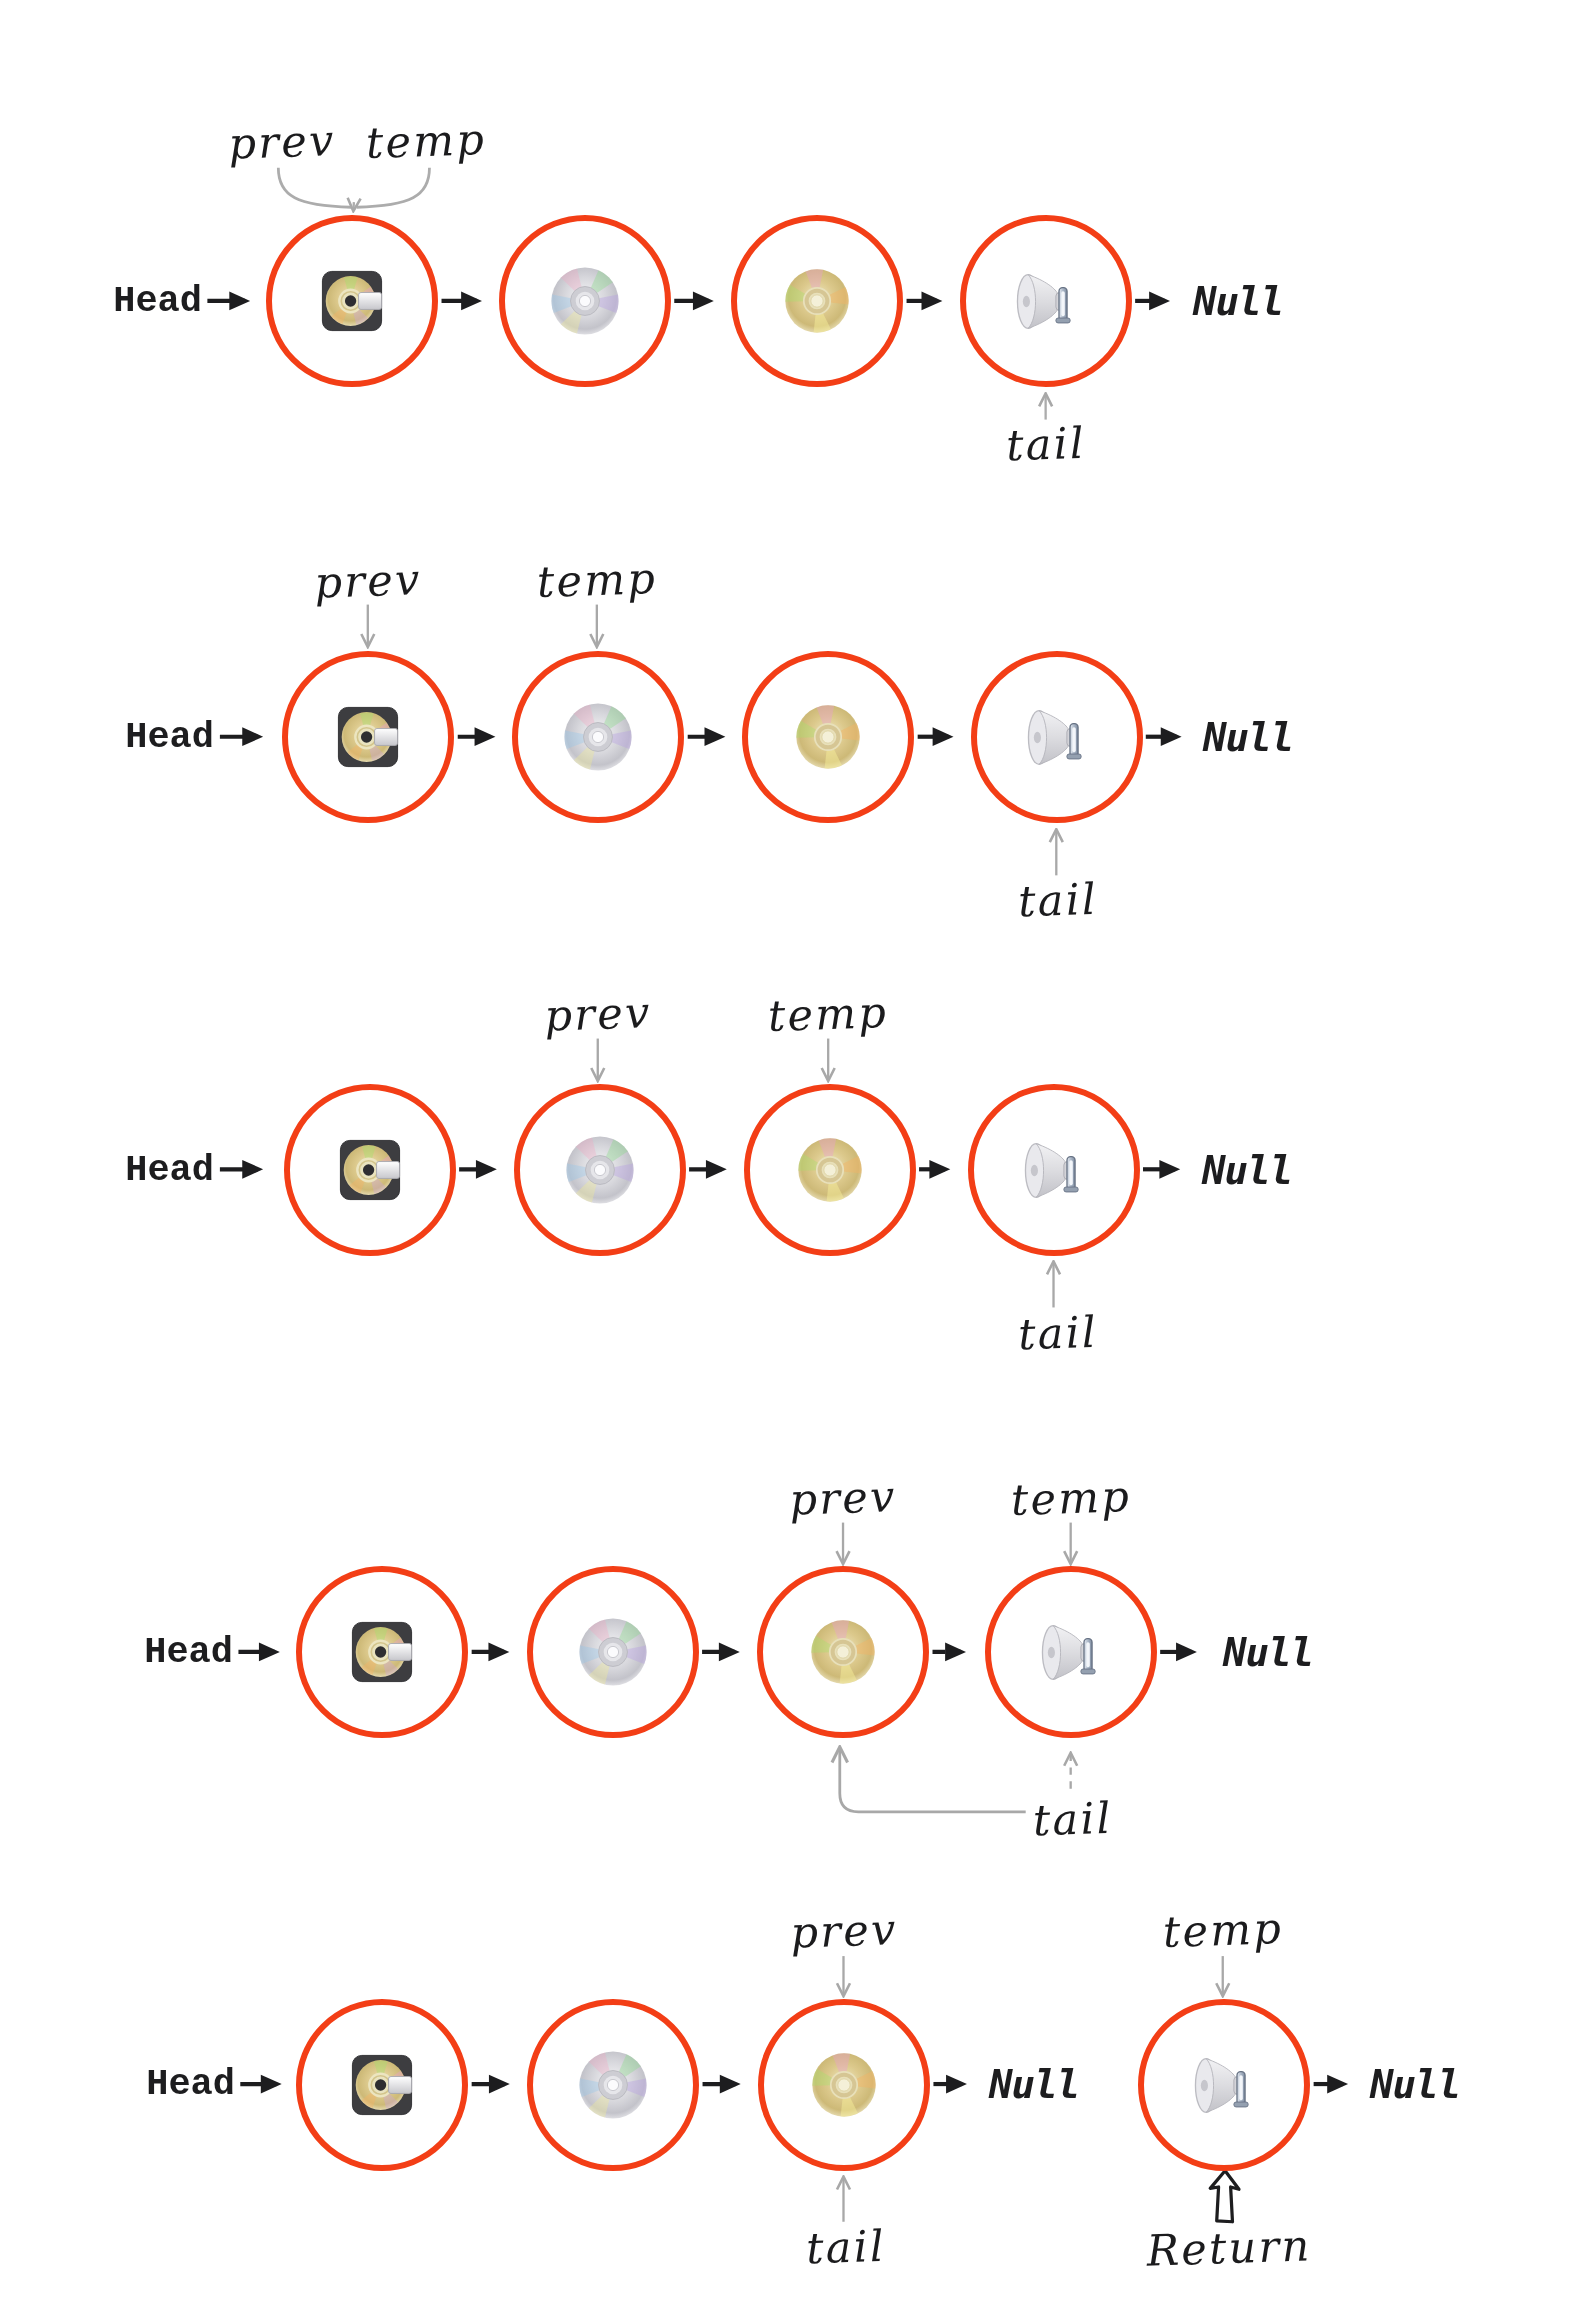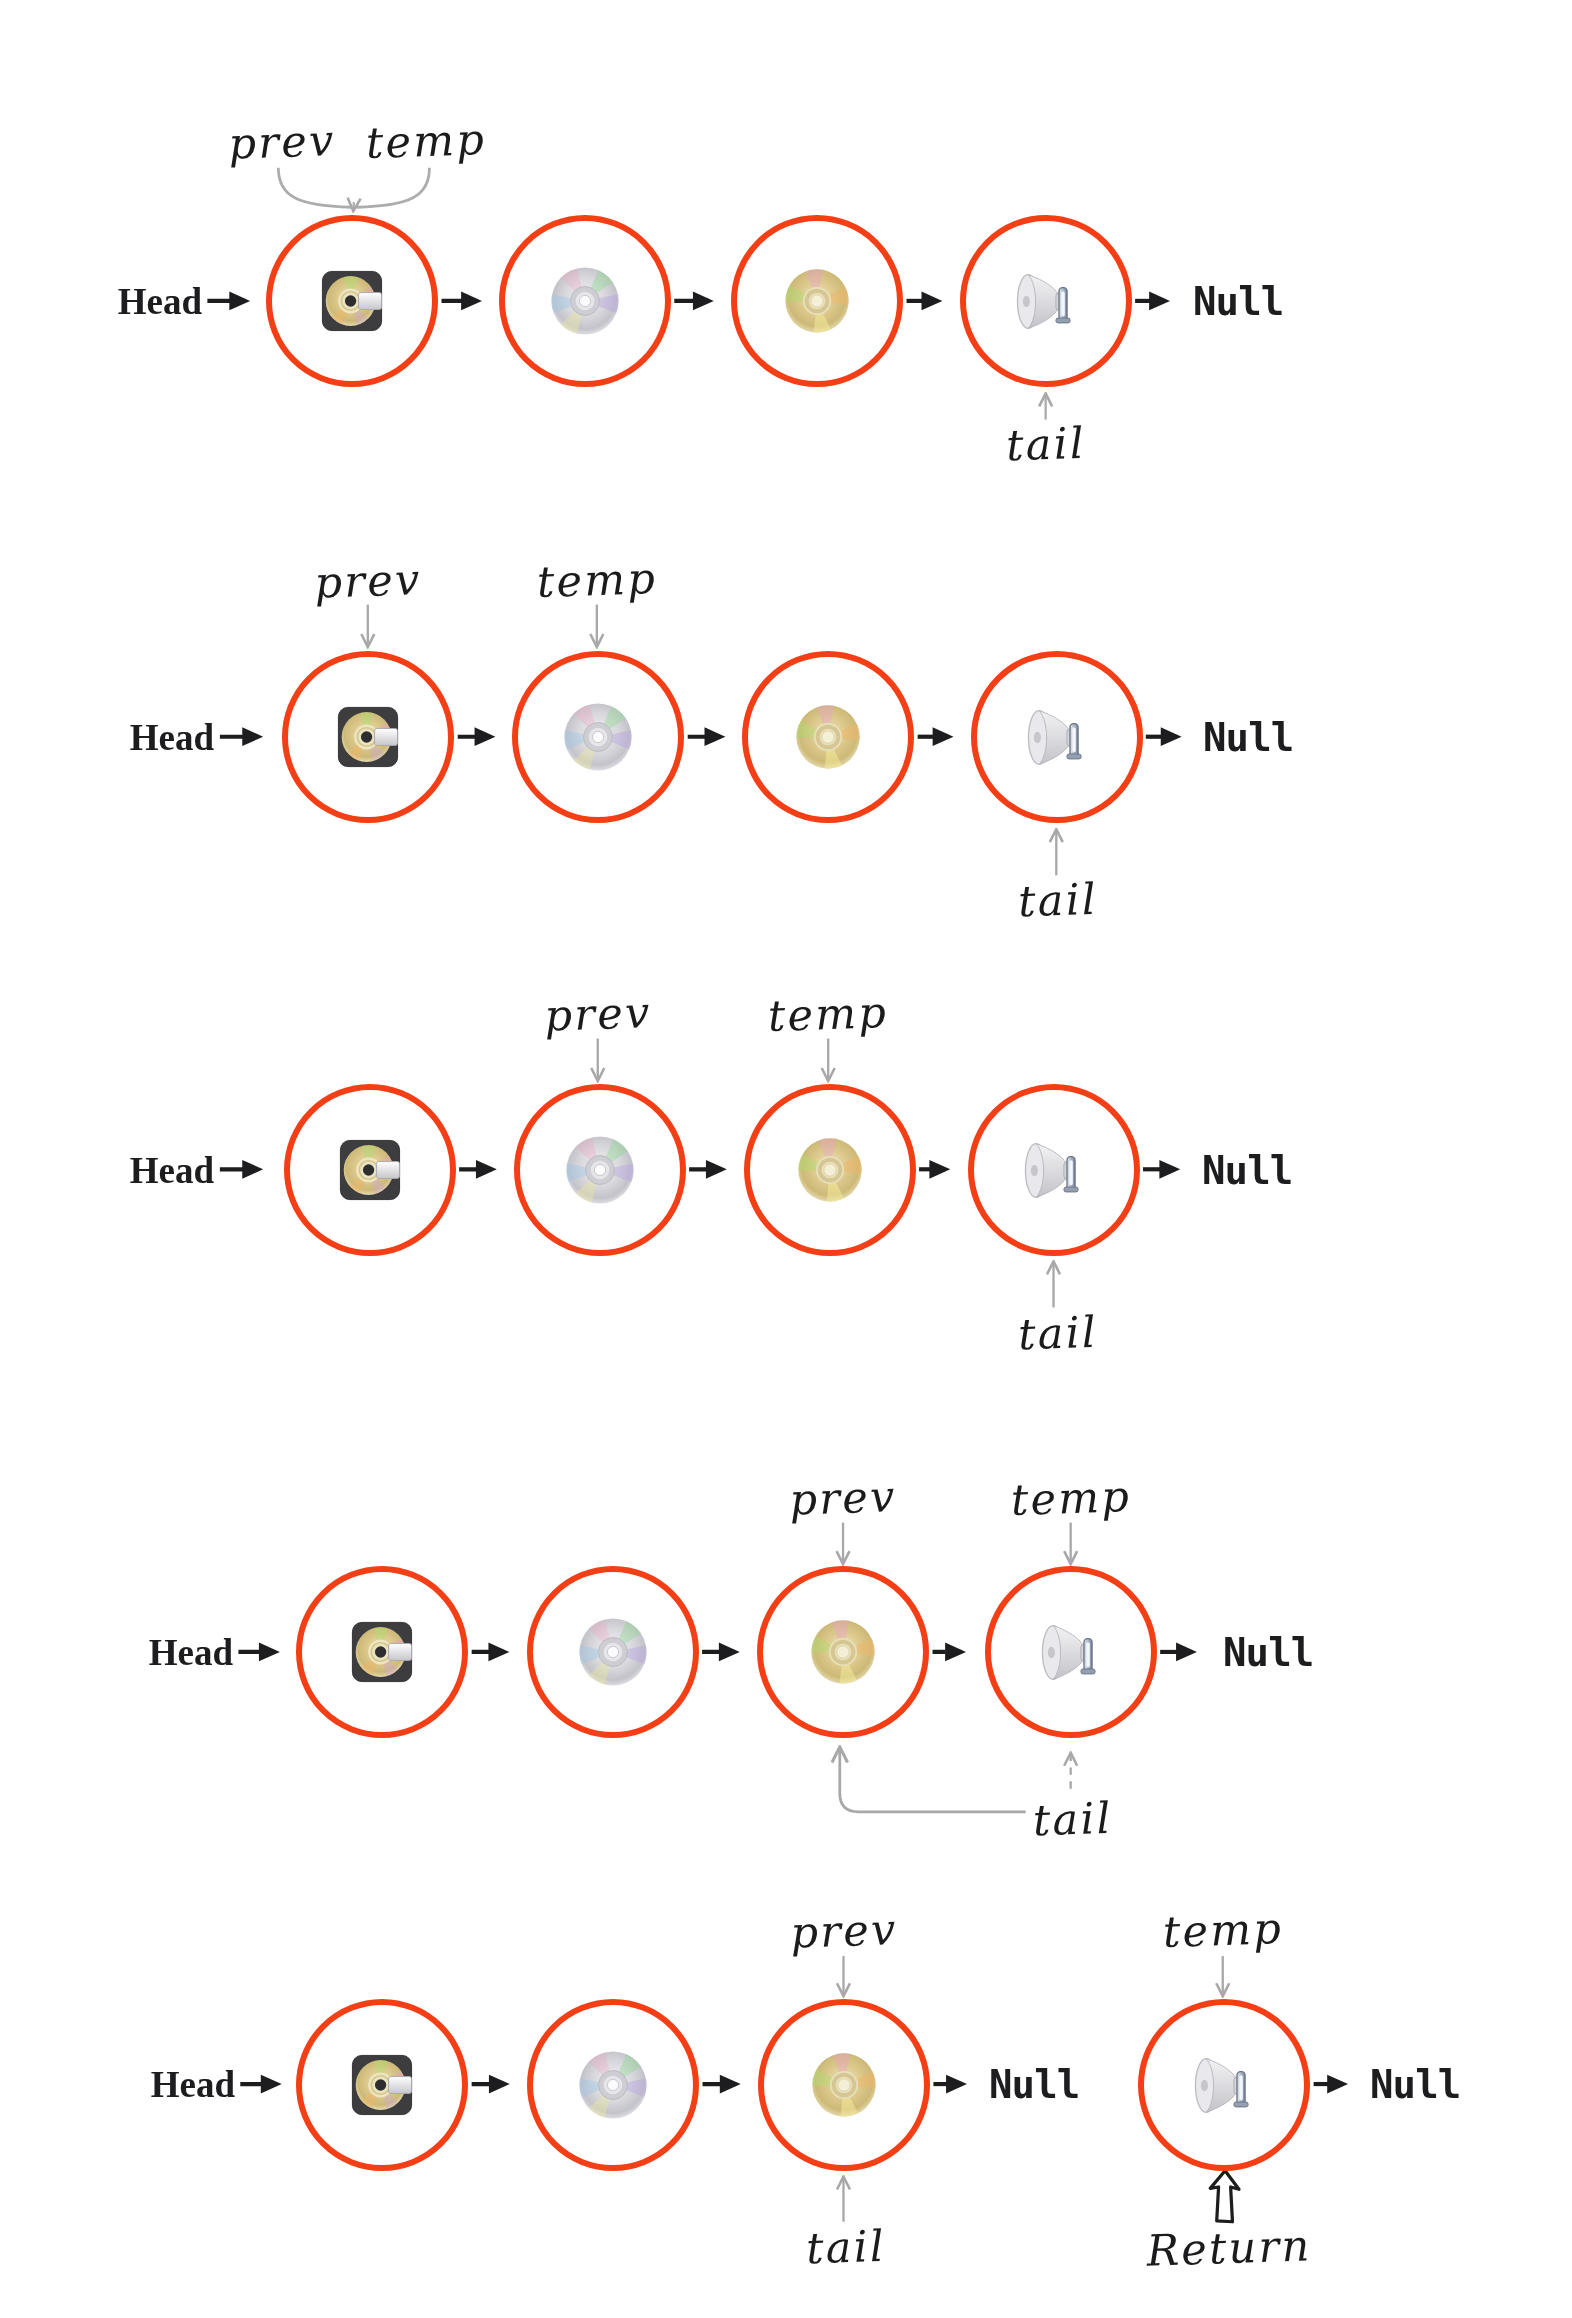--- a/index.html
+++ b/index.html
@@ -5,23 +5,23 @@
   html,body{margin:0;padding:0;background:#ffffff;}
   .canvas{position:relative;width:1572px;height:2378px;background:#ffffff;overflow:hidden;
           font-family:"Liberation Sans",sans-serif;}
   .overlay{position:absolute;left:0;top:0;width:1572px;height:2378px;}
   .node{position:absolute;width:172px;height:172px;box-sizing:border-box;
         border:6px solid #F33E16;border-radius:50%;background:#ffffff;
         display:flex;align-items:center;justify-content:center;}
   .lbl{position:absolute;white-space:nowrap;}
   .code{font-family:"DejaVu Sans Mono","Liberation Mono",monospace;font-weight:bold;
         font-size:39px;color:#1D1D1F;letter-spacing:-0.9px;}
-  .headlbl{font-family:Liberation Serif, serif;font-weight:bold;
+  .headlbl{font-family:Liberation Mono, monospace;font-weight:bold;
         font-size:37px;color:#1D1D1F;transform:translate(-100%,-50%);}
-  .nulllbl{transform:translate(0,-50%);}
+  .nulllbl{transform:translate(0,-50%);font-style:italic;}
   .hand{font-family:"DejaVu Serif","Liberation Serif",serif;font-style:italic;
         font-size:43px;color:#1B1B1D;letter-spacing:2.3px;
         transform:translate(-50%,-50%) rotate(-2deg);}
   .hand.leftalign{transform:translate(0,-50%) rotate(-2deg);}
   .ic-md{width:62px;height:62px;}
   .ic-cd{width:70px;height:70px;}
   .ic-dvd{width:66px;height:66px;}
   .ic-sp{width:67px;height:67px;}
 </style>
 </head>

